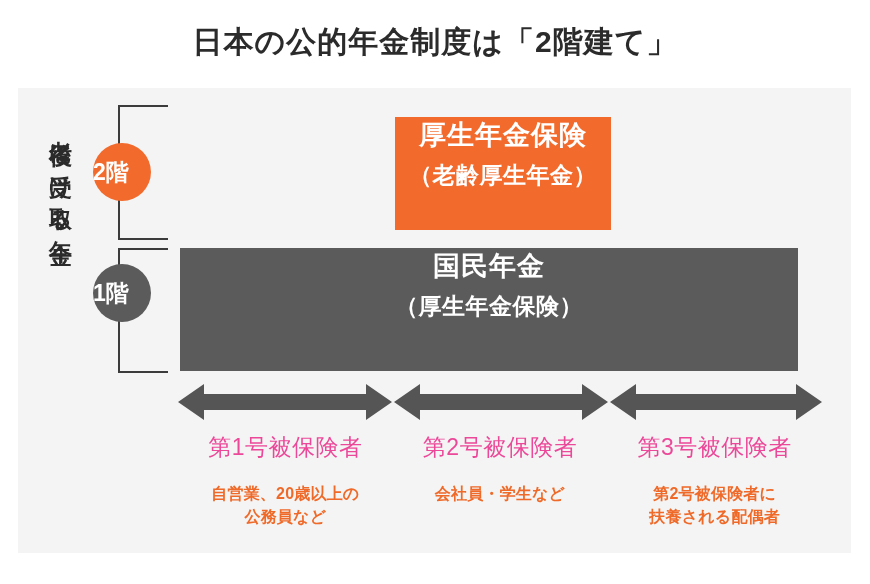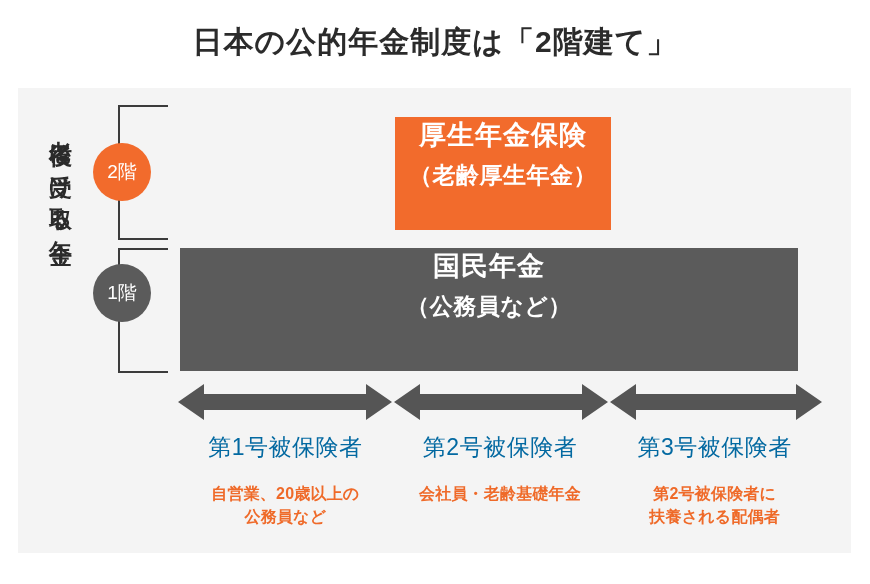--- a/index.html
+++ b/index.html
@@ -74,23 +74,23 @@
   }
 
   
   .floor-badge {
     position: absolute;
     width: 58px;
     height: 58px;
     border-radius: 50%;
     display: flex;
     align-items: center;
-    justify-content: center;
-    font-size: 19px;
-    font-weight: normal;
+    justify-content: flex-start;
+    font-size: 23px;
+    font-weight: bold;
     color: #ffffff;
     letter-spacing: 0px;
     white-space: nowrap;
   }
   .floor-2f {
     left: 93px;
     top: 143px;
     background: #f26b2c;
   }
   .floor-1f {
@@ -156,21 +156,21 @@
     height: 110px;
     display: flex;
   }
   .cat-col {
     flex: 1;
     text-align: center;
   }
   .cat-title {
     font-size: 23px;
     font-weight: normal;
-    color: #0369a1;
+    color: #ec4899;
     letter-spacing: 0.5px;
     white-space: nowrap;
   }
   .cat-desc {
     margin-top: 19px;
     font-size: 16px;
     font-weight: bold;
     color: #ef6a29;
     line-height: 1.45;
     letter-spacing: 0.2px;
@@ -196,21 +196,21 @@
   <span>1階</span>
 </div>
 
 <div class="tier-box box-kosei">
   <div class="main-label">厚生年金保険</div>
   <div class="sub-label">（老齢厚生年金）</div>
 </div>
 
 <div class="tier-box box-kokumin">
   <div class="main-label">国民年金</div>
-  <div class="sub-label">（公務員など）</div>
+  <div class="sub-label">（厚生年金保険）</div>
 </div>
 
 <div class="arrow-row">
   <svg class="arrow-svg" width="644" height="44" viewBox="0 0 644 44">
 
     <g>
       <polygon points="0,22 26,4 26,14 188,14 188,4 214,22 188,40 188,30 26,30 26,40" fill="#555555"></polygon>
     </g>
 
     <g>
@@ -229,21 +229,21 @@
     <div class="cat-title">第1号被保険者</div>
     <div class="cat-desc">
       <div>自営業、20歳以上の</div>
       <div>公務員など</div>
     </div>
   </div>
 
   <div class="cat-col">
     <div class="cat-title">第2号被保険者</div>
     <div class="cat-desc">
-      <div>会社員・老齢基礎年金</div>
+      <div>会社員・学生など</div>
       <div></div>
     </div>
   </div>
 
   <div class="cat-col">
     <div class="cat-title">第3号被保険者</div>
     <div class="cat-desc">
       <div>第2号被保険者に</div>
       <div>扶養される配偶者</div>
     </div>

